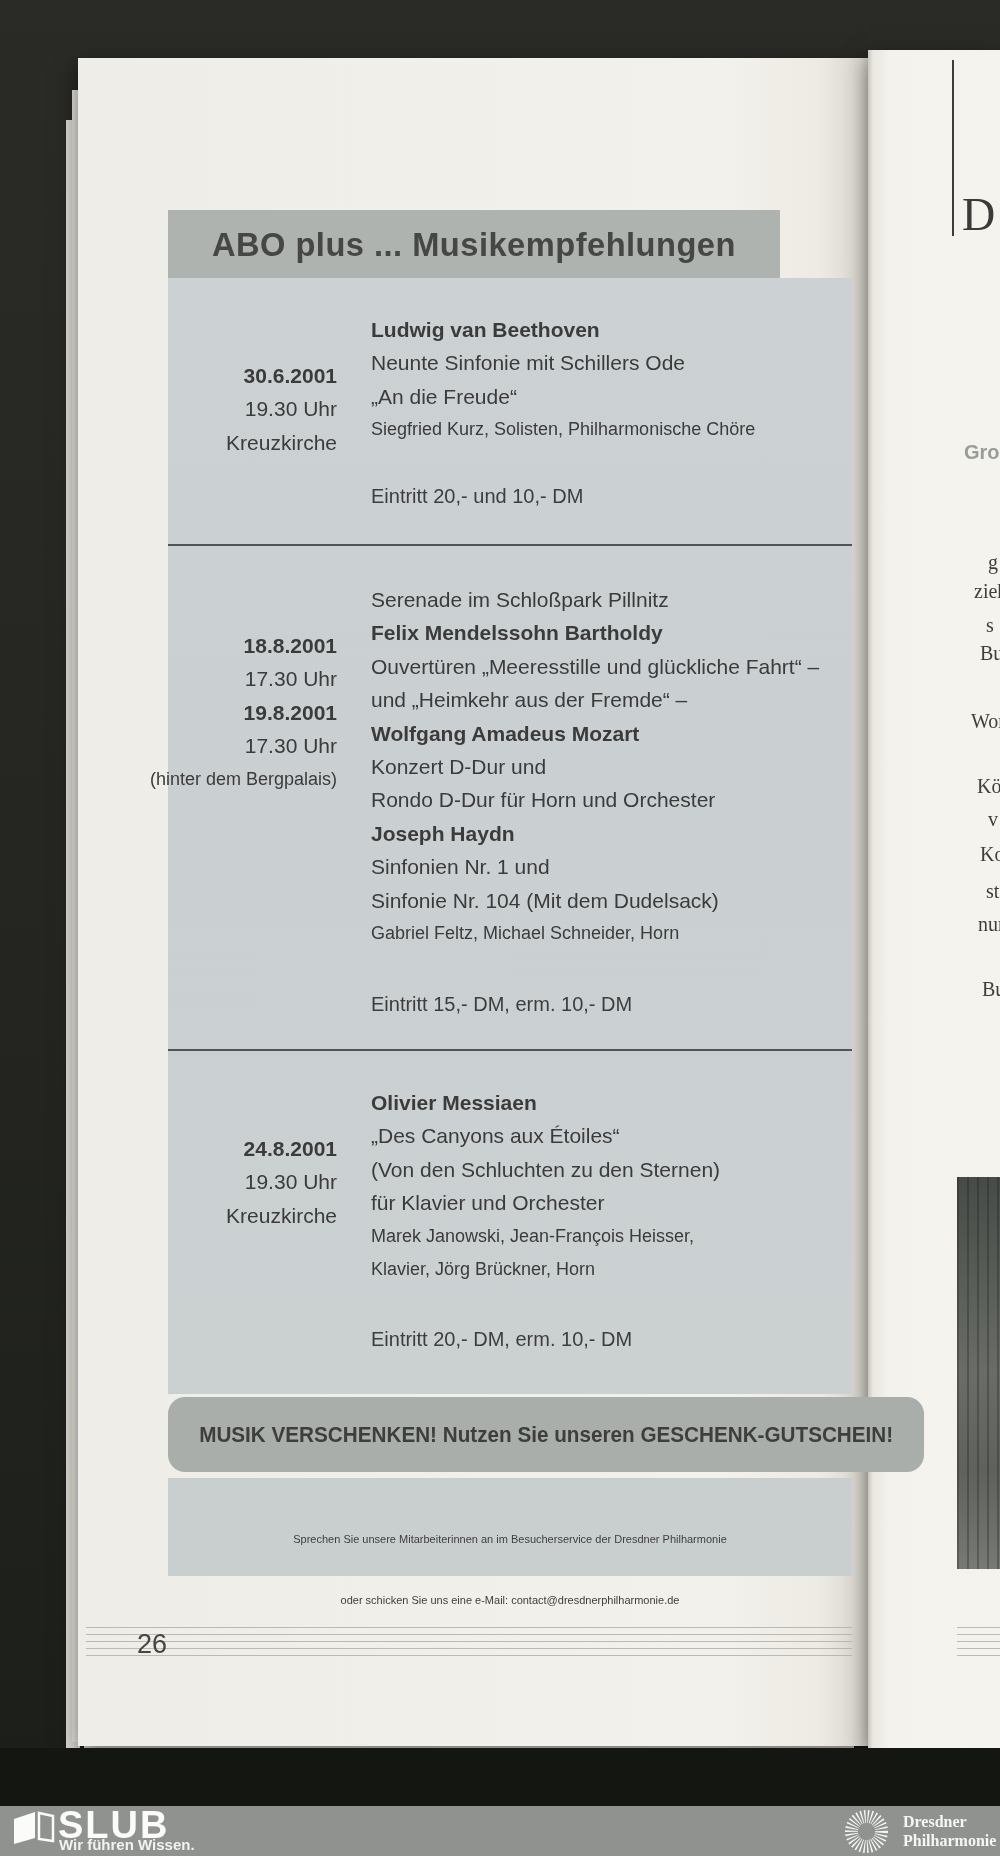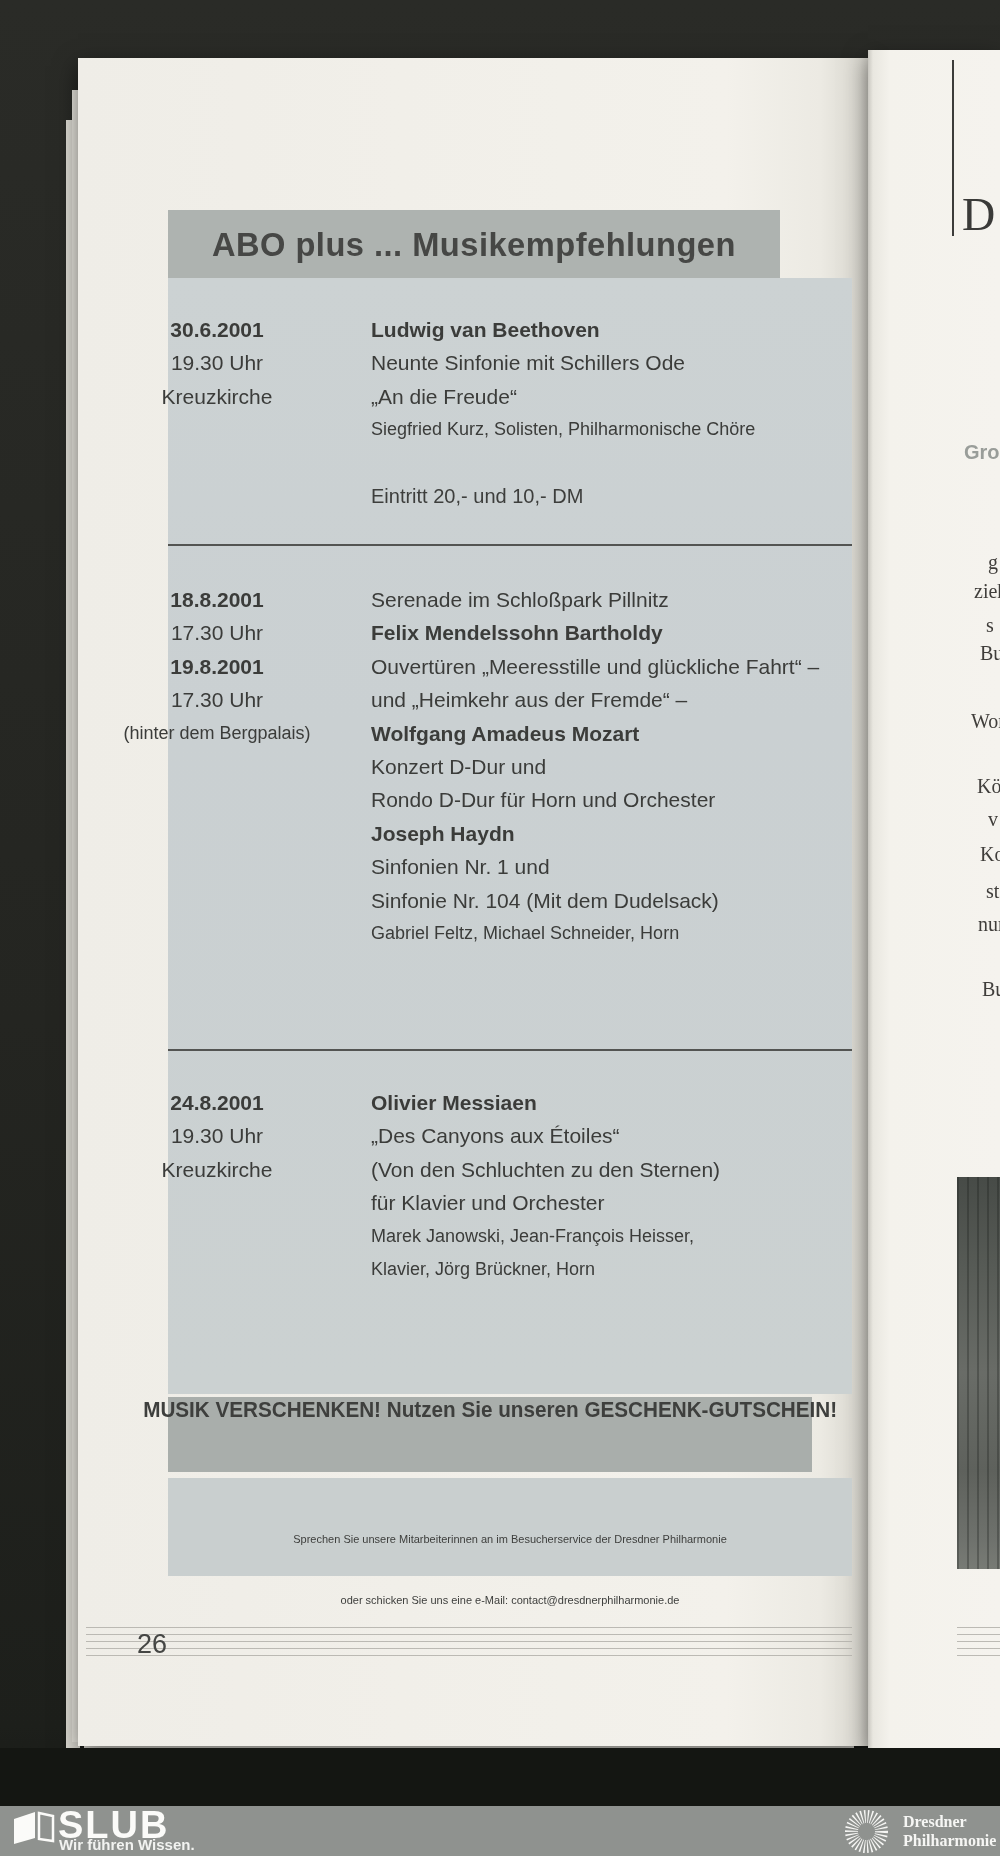--- a/index.html
+++ b/index.html
@@ -21,30 +21,30 @@
   #box-header{left:168px;top:210px;width:612px;height:68px;background:#aeb3b0;
      display:flex;align-items:center;justify-content:center;}
   #box-header span{font-size:34px;font-weight:bold;color:#464745;transform:scaleX(.96);
      letter-spacing:.5px;white-space:nowrap;}
   #box-body{left:168px;top:278px;width:684px;height:1116px;
      background:linear-gradient(180deg,#ccd2d3 0%,#cad0d2 40%,#cbd1d1 100%);}
   .divider{left:168px;width:684px;height:2px;background:#535452;}
 
   .col{position:absolute;color:#3b3c3a;}
   .col div{height:33.4px;line-height:33.4px;font-size:21px;white-space:nowrap;}
-  .sched{left:97px;width:240px;text-align:center;}
+  .sched{left:97px;width:240px;text-align:right;margin-top:46px;}
   .prog{left:371px;width:475px;text-align:left;}
   .bold{font-weight:bold;}
   .small{font-size:18px !important;}
   .price{position:absolute;left:371px;height:33.4px;line-height:33.4px;
      font-size:20px;color:#3d3e3c;white-space:nowrap;}
 
   
-  #banner{left:168px;top:1397px;width:644px;height:75px;background:#a9aeab;
-     display:flex;align-items:flex-start;justify-content:center;}
+  #banner{left:168px;top:1397px;width:756px;height:75px;background:#a9aeab;
+     display:flex;align-items:center;justify-content:center;border-radius:17px;}
   #banner span{font-size:22px;font-weight:bold;color:#3e3f3d;transform:scaleX(.94);white-space:nowrap;}
   #contact{left:168px;top:1478px;width:684px;height:98px;background:#c9cfcf;
      text-align:center;padding-top:13px;box-sizing:border-box;}
   #contact div{font-size:11px;line-height:26px;color:#3d3e3c;white-space:nowrap;margin-top:35px;}
 
   
   .staff{background:repeating-linear-gradient(to bottom,#b2b0aa 0,#b2b0aa 1px,transparent 1px,transparent 7px);opacity:.85;}
   #folio{left:137px;top:1629px;font-size:27px;color:#454644;}
 
   
@@ -112,36 +112,38 @@
     <div>Ouvertüren „Meeresstille und glückliche Fahrt“ –</div>
     <div>und „Heimkehr aus der Fremde“ –</div>
     <div class="bold">Wolfgang Amadeus Mozart</div>
     <div>Konzert D-Dur und</div>
     <div>Rondo D-Dur für Horn und Orchester</div>
     <div class="bold">Joseph Haydn</div>
     <div>Sinfonien Nr. 1 und</div>
     <div>Sinfonie Nr. 104 (Mit dem Dudelsack)</div>
     <div class="small">Gabriel Feltz, Michael Schneider, Horn</div>
   </div>
+  <div class="price" style="top:988px;">Eintritt 15,- DM, erm. 10,- DM</div>
 
   <div class="abs divider" style="top:1049px;"></div>
 
   <div class="col sched" style="top:1086px;">
     <div class="bold">24.8.2001</div>
     <div>19.30 Uhr</div>
     <div>Kreuzkirche</div>
   </div>
   <div class="col prog" style="top:1086px;">
     <div class="bold">Olivier Messiaen</div>
     <div>„Des Canyons aux Étoiles“</div>
     <div>(Von den Schluchten zu den Sternen)</div>
     <div>für Klavier und Orchester</div>
     <div class="small">Marek Janowski, Jean-François Heisser,</div>
     <div class="small">Klavier, Jörg Brückner, Horn</div>
   </div>
+  <div class="price" style="top:1323px;">Eintritt 20,- DM, erm. 10,- DM</div>
 
   <div id="banner" class="abs">
     <span>MUSIK VERSCHENKEN! Nutzen Sie unseren GESCHENK-GUTSCHEIN!</span>
   </div>
 
   <div id="contact" class="abs">
     <div>Sprechen Sie unsere Mitarbeiterinnen an im Besucherservice der Dresdner Philharmonie</div>
     <div>oder schicken Sie uns eine e-Mail: contact@dresdnerphilharmonie.de</div>
   </div>
 

